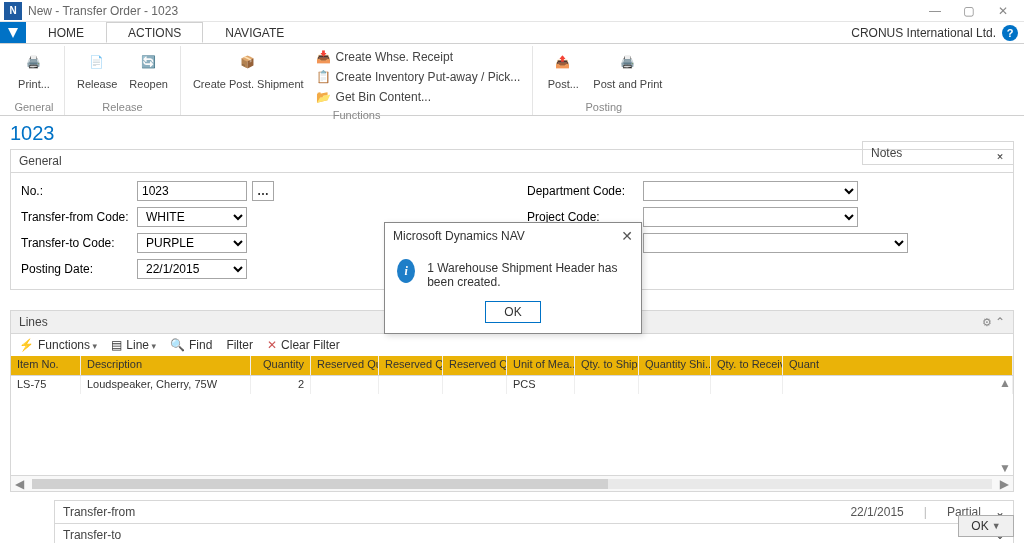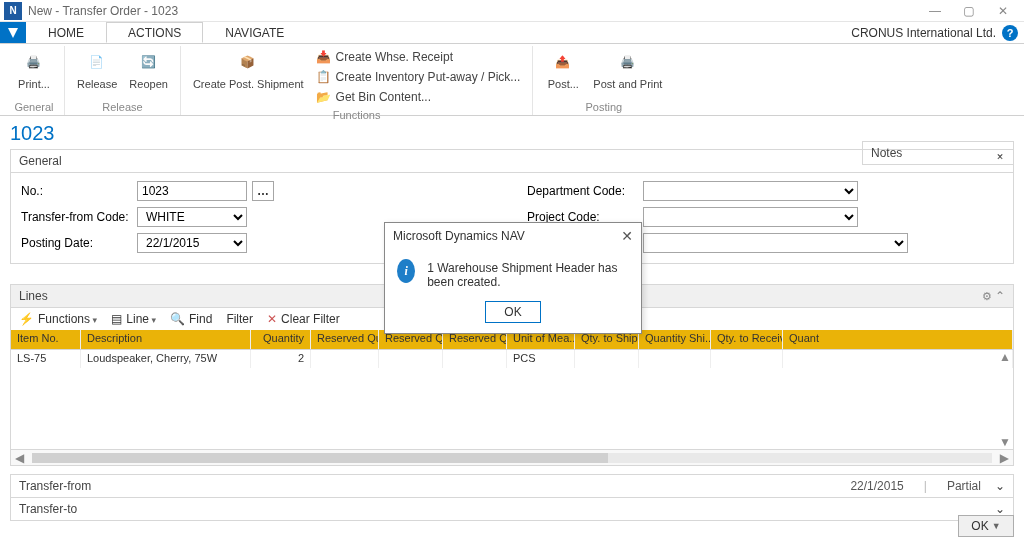--- a/index.html
+++ b/index.html
@@ -64,21 +64,21 @@
 .grid-head div, .grid-row div { padding:2px 6px; font-size:11px; color:#333; border-right:1px solid #eee; overflow:hidden; white-space:nowrap;}
 .grid-row { display:flex; height:18px; }
 .col-item{width:70px;} .col-desc{width:170px;} .col-qty{width:60px;text-align:right;} .col-resqty{width:68px;text-align:right;}
 .col-resqtu{width:64px;} .col-resqti{width:64px;} .col-uom{width:68px;} .col-qship{width:64px;text-align:right;} .col-qshi{width:72px;} .col-qrec{width:72px;text-align:right;} .col-quan{flex:1;}
 .scroll-ind { position:absolute; right:0; top:20px; bottom:0; width:16px; display:flex; flex-direction:column; align-items:center; justify-content:space-between; color:#888; font-size:9px;}
 .hscroll { border:1px solid #d7d7d7; border-top:none; height:16px; display:flex; align-items:center; padding:0 4px; color:#888; font-size:10px; background:#f8f8f8;}
 .hscroll .track { flex:1; height:10px; background:#e9e9e9; margin:0 8px; position:relative;}
 .hscroll .thumb { position:absolute; left:0; top:0; height:100%; width:60%; background:#d0d0d0;}
 
 
-.collapsed-ft { border:1px solid #d7d7d7; border-top:none; padding:4px 8px; display:flex; align-items:center; font-size:13px; color:#444;}
+.collapsed-ft { border:1px solid #d7d7d7; border-top:none; padding:4px 8px; display:flex; align-items:center; font-size:13px; color:#444;margin-left:44px;}
 .collapsed-ft .info { margin-left:auto; display:flex; gap:20px; color:#555; font-size:12px;}
 .collapsed-ft .chev { margin-left:14px; }
 
 
 .bottom-bar { position:absolute; right:10px; bottom:6px; }
 .ok-btn { width:56px; height:22px; border:1px solid #adadad; background:#f0f0f0; display:flex; align-items:center; justify-content:center; gap:3px; font-size:12px;}
 
 
 .dialog { position:absolute; left:384px; top:222px; width:258px; background:#fff; border:1px solid #888; box-shadow:2px 2px 6px rgba(0,0,0,.15);}
 .dlg-title { padding:5px 8px; display:flex; align-items:center; font-size:12px; color:#333;}
@@ -195,20 +195,24 @@
       <div class="fasttab-body">
         <div class="col">
           <div class="fld">
               <label>No.:</label>
               <input value="1023" style="">
               <div class="lookup-btn">…</div>
             </div>
           <div class="fld">
               <label>Transfer-from Code:</label>
               <select class="narrow"><option>WHITE</option></select>
+            </div>
+          <div class="fld">
+              <label>Transfer-to Code:</label>
+              <select class="narrow"><option>PURPLE</option></select>
             </div>
           <div class="fld">
               <label>Posting Date:</label>
               <select class="narrow"><option>22/1/2015</option></select>
             </div>
         </div>
         <div class="col">
           <div class="fld">
               <label>Department Code:</label>
               <select class="wide"><option></option></select>

